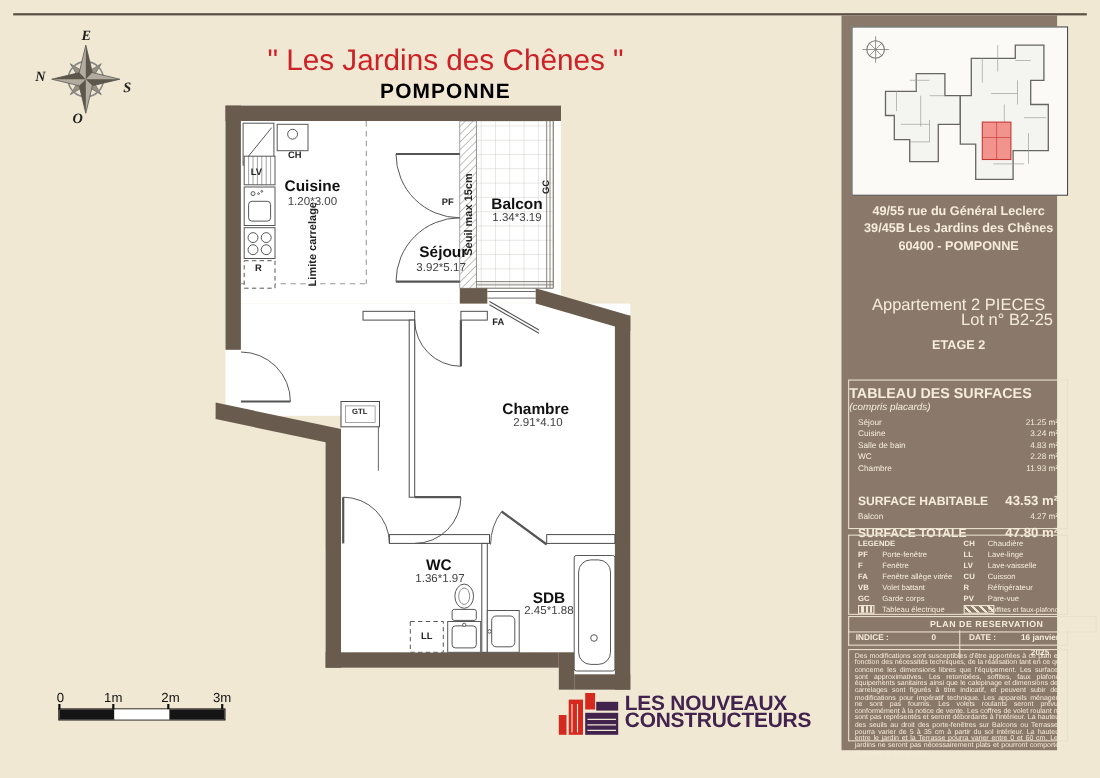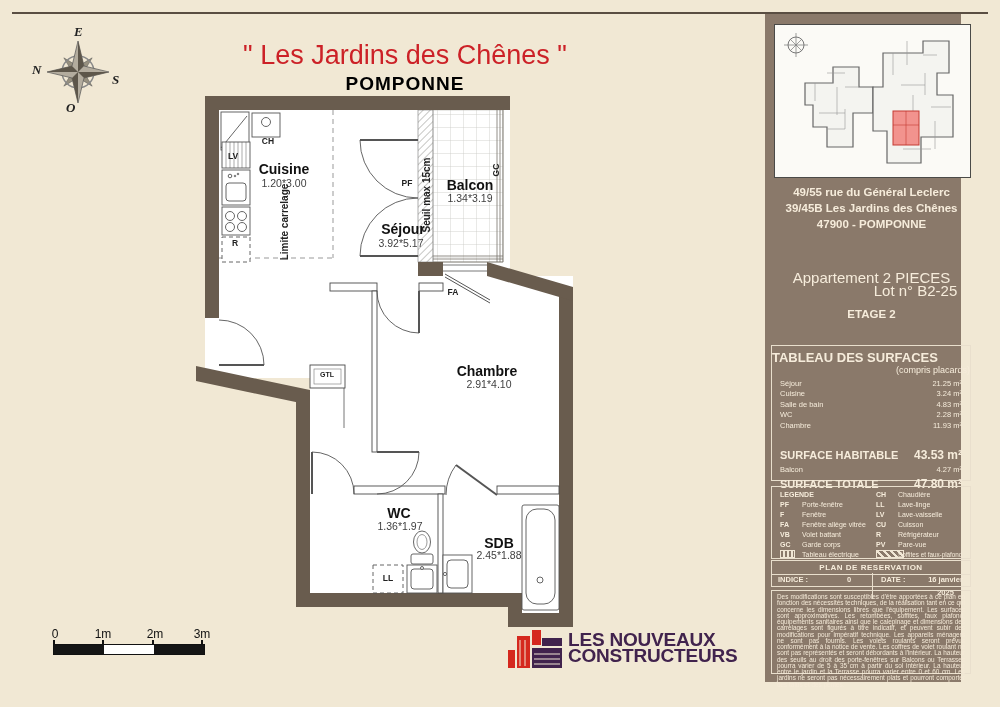--- a/index.html
+++ b/index.html
@@ -25,21 +25,21 @@
   
   #logo-line1,#logo-line2{font-size:19px;font-weight:bold;color:#41234d;line-height:15px;letter-spacing:-0.2px;white-space:nowrap;}
   
   #sidebar{left:765px;top:14px;width:196px;height:668px;background:#8a796a;color:#f6ecdb;}
   #site-map-box{left:9px;top:10px;width:195px;height:152px;background:#fbfaf6;border:1px solid #4a4a48;}
   .addr-line{width:213px;text-align:center;font-size:11.5px;font-weight:bold;line-height:16px;}
   .apt-line{width:213px;text-align:center;font-size:15px;}
   .etage-line{width:213px;text-align:center;font-size:11.5px;font-weight:bold;}
   .sb-box{border:1px solid #e9dfcd;}
   .tbl-title{width:198px;font-weight:bold;font-size:13px;}
-  .tbl-sub{width:198px;text-align:right;font-size:9px;}
+  .tbl-sub{width:198px;text-align:left;font-size:9px;font-style:italic;}
   .srow{display:flex;justify-content:space-between;padding:0 8px;font-size:7.5px;line-height:10.4px;}
   .srow-big{display:flex;justify-content:space-between;align-items:baseline;padding:0 8px;}
   .srow-big .l{font-size:11px;font-weight:bold;}
   .srow-big .v{font-size:12px;font-weight:bold;}
   .leg-row{display:flex;font-size:7px;line-height:10px;}
   .leg-abbr{width:22px;font-weight:bold;}
   .leg-lab{flex:1;}
   .elec-icon{display:inline-block;width:13px;height:6px;border:1px solid #f0e6d4;background:repeating-linear-gradient(90deg,#8a796a 0 2px,#f0e6d4 2px 4px);}
   .soff-icon{display:inline-block;width:26px;height:6px;border:1px solid #f0e6d4;background:repeating-linear-gradient(45deg,#8a796a 0 3px,#f0e6d4 3px 5px);}
   #resa-title{width:198px;text-align:center;font-size:8px;font-weight:bold;letter-spacing:0.5px;line-height:13px;}
@@ -246,21 +246,21 @@
         <path d="M40,58 v18 M52,48 h18 M62,62 v28 M44,88 h26 M70,84 v20 M52,104 h18 M58,42 v16 M84,62 h-14" stroke="#999" stroke-width="0.6" fill="none"></path>
         <path d="M108,28 h40 v-12 h26 v32 h-12 v22 h16 v42 h-32 v26 h-34 v-32 h-14 v-44 h10 z" fill="#f4f4f0" stroke="#666" stroke-width="1.2"></path>
         <path d="M118,28 v22 M132,16 v24 M148,30 h14 M150,48 v22 M126,60 h24 M138,70 v20 M156,82 h20 M160,96 v28 M128,124 h28" stroke="#999" stroke-width="0.6" fill="none"></path>
         <rect x="118" y="86" width="26" height="34" fill="#f2938e" stroke="#c43a33" stroke-width="1"></rect>
         <path d="M118,100 h26 M131,86 v34" stroke="#c43a33" stroke-width="0.6"></path>
       </svg>
     </div>
 
     <div class="abs addr-line" style="top:170px;">49/55 rue du Général Leclerc</div>
     <div class="abs addr-line" style="top:186px;">39/45B Les Jardins des Chênes</div>
-    <div class="abs addr-line" style="top:202px;">47900 - POMPONNE</div>
+    <div class="abs addr-line" style="top:202px;">60400 - POMPONNE</div>
 
     <div class="abs apt-line" style="top:255px;">Appartement 2 PIECES</div>
     <div class="abs apt-line" style="top:268px;margin-left:44px;">Lot n° B2-25</div>
     <div class="abs etage-line" style="top:294px;">ETAGE 2</div>
 
     <div class="abs sb-box" style="left:6px;top:331px;width:198px;height:134px;">
       <div class="tbl-title" style="margin-top:4px;">TABLEAU DES SURFACES</div>
       <div class="tbl-sub">(compris placards)</div>
       <div style="margin-top:4px;">
         <div class="srow">
@@ -353,21 +353,21 @@
             <span class="leg-abbr">PV</span>
             <span class="leg-lab">Pare-vue</span>
           </div>
         <div class="leg-row">
             <span class="leg-abbr"><span class="soff-icon"></span></span>
             <span class="leg-lab" style="font-size:6.3px;">Soffites et faux-plafond</span>
           </div>
       </div>
     </div>
 
-    <div class="abs sb-box" style="left:6px;top:546px;width:198px;height:13px;">
+    <div class="abs sb-box" style="left:6px;top:546px;width:198px;height:13px;padding-left:26px;">
       <div id="resa-title">PLAN DE RESERVATION</div>
     </div>
     <div class="abs sb-box" style="left:6px;top:559px;width:198px;height:13px;border-top:none;">
       <div id="indice-row">
         <span class="c1">INDICE :</span>
         <span class="c2">0</span>
         <span class="c3">DATE :</span>
         <span class="c4">16 janvier 2025</span>
       </div>
     </div>

